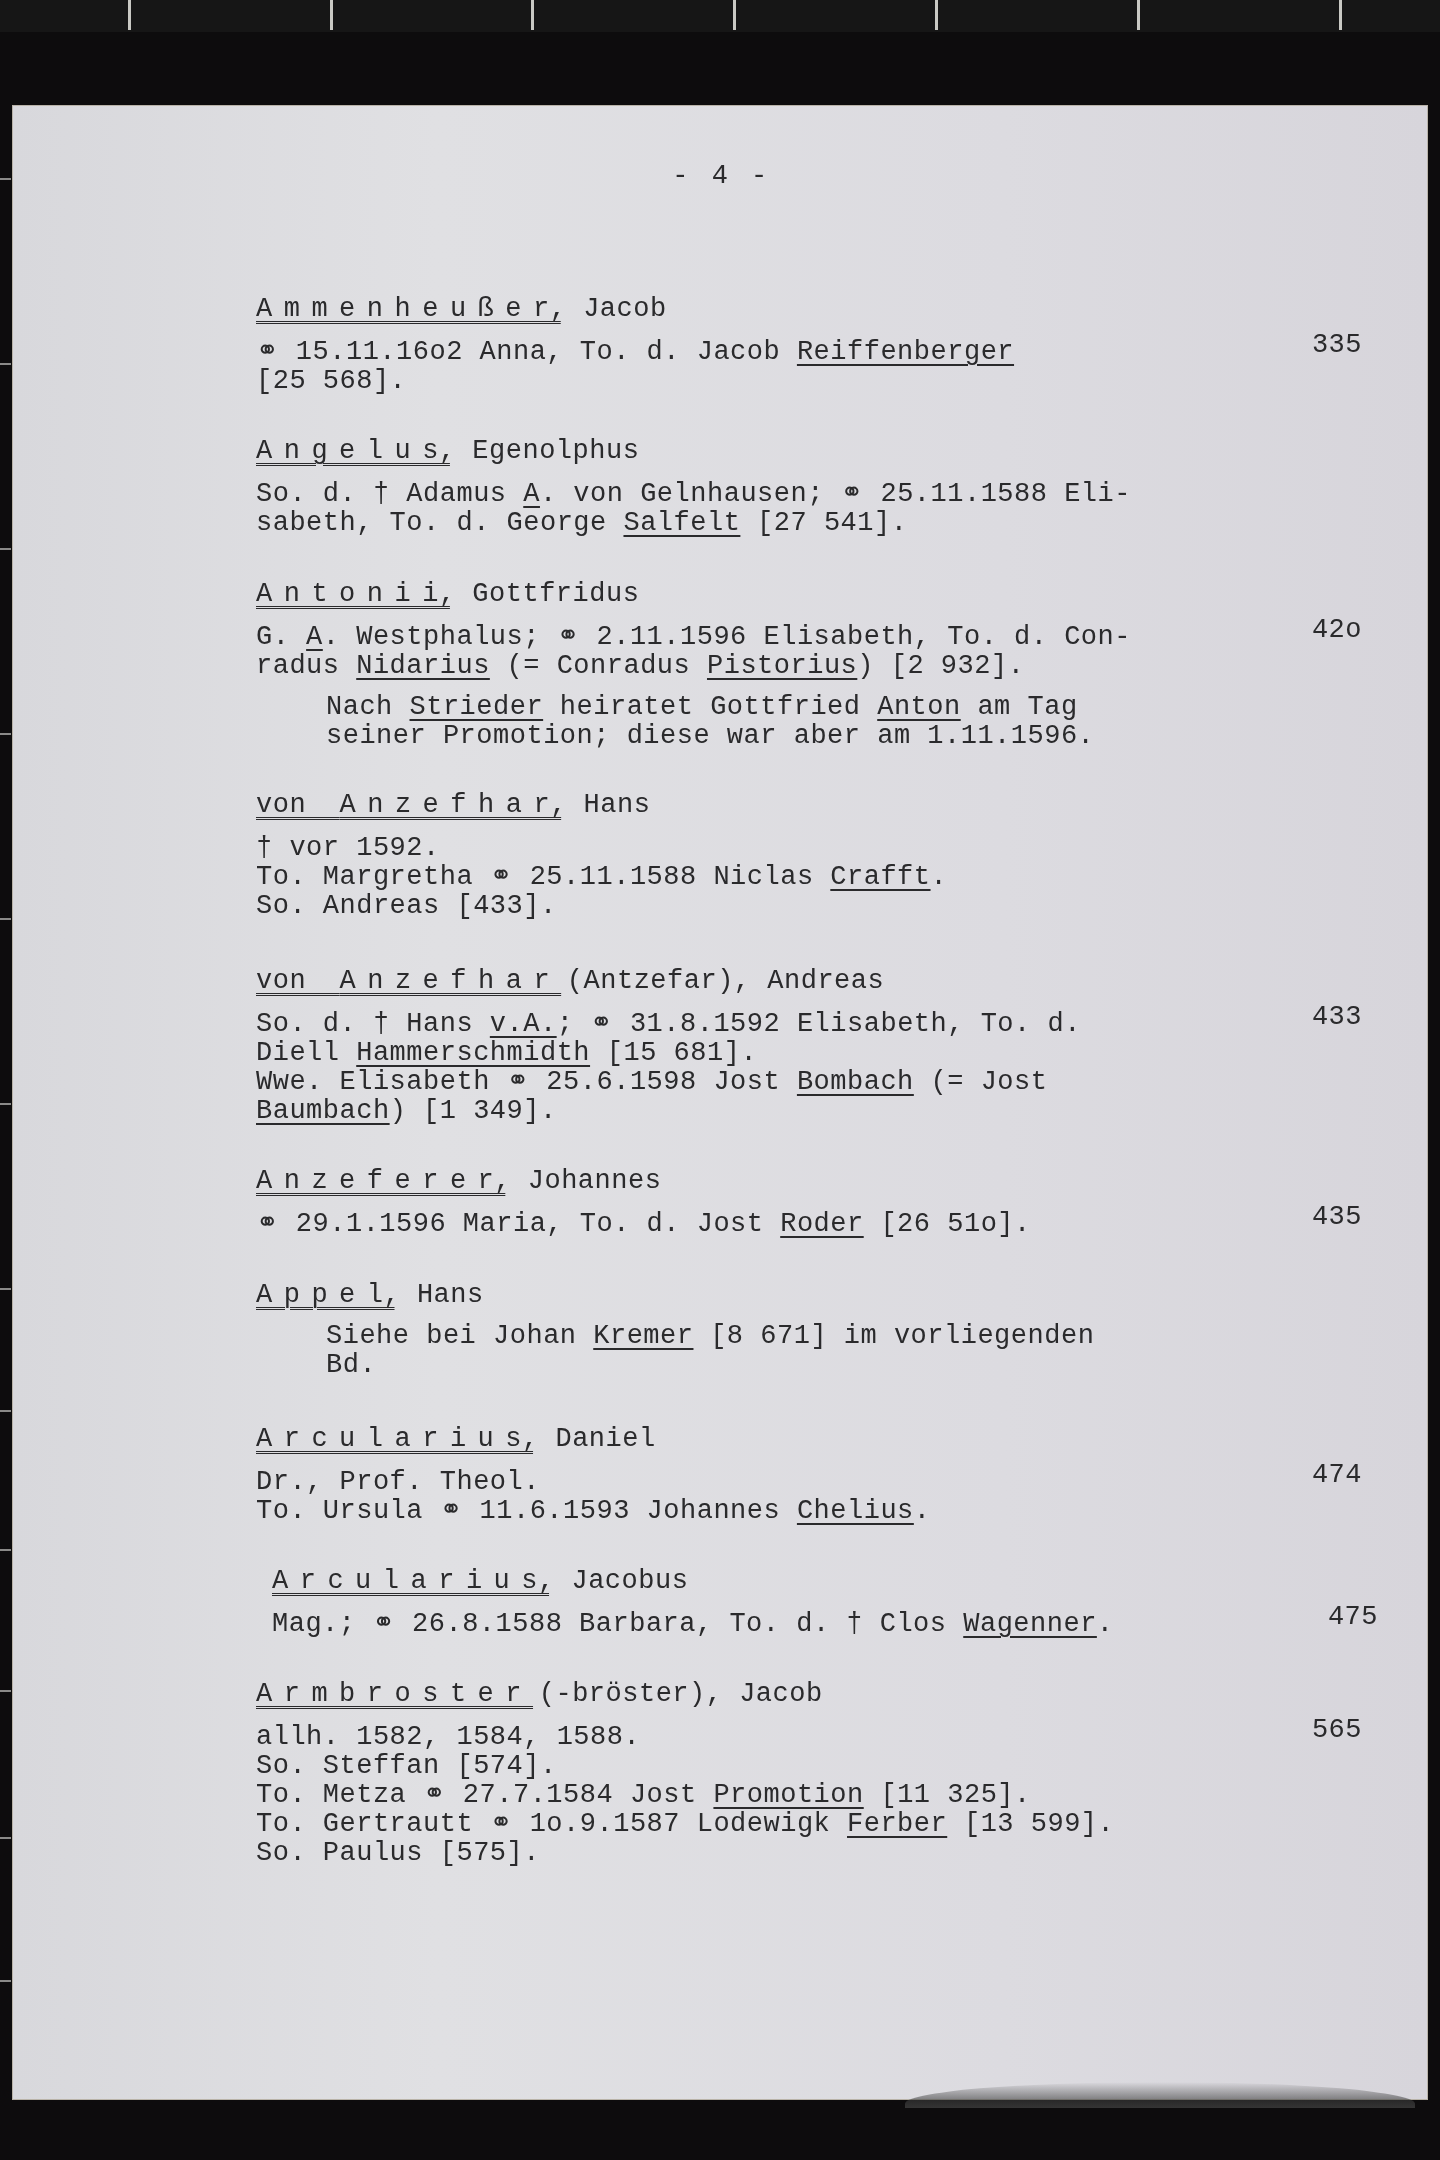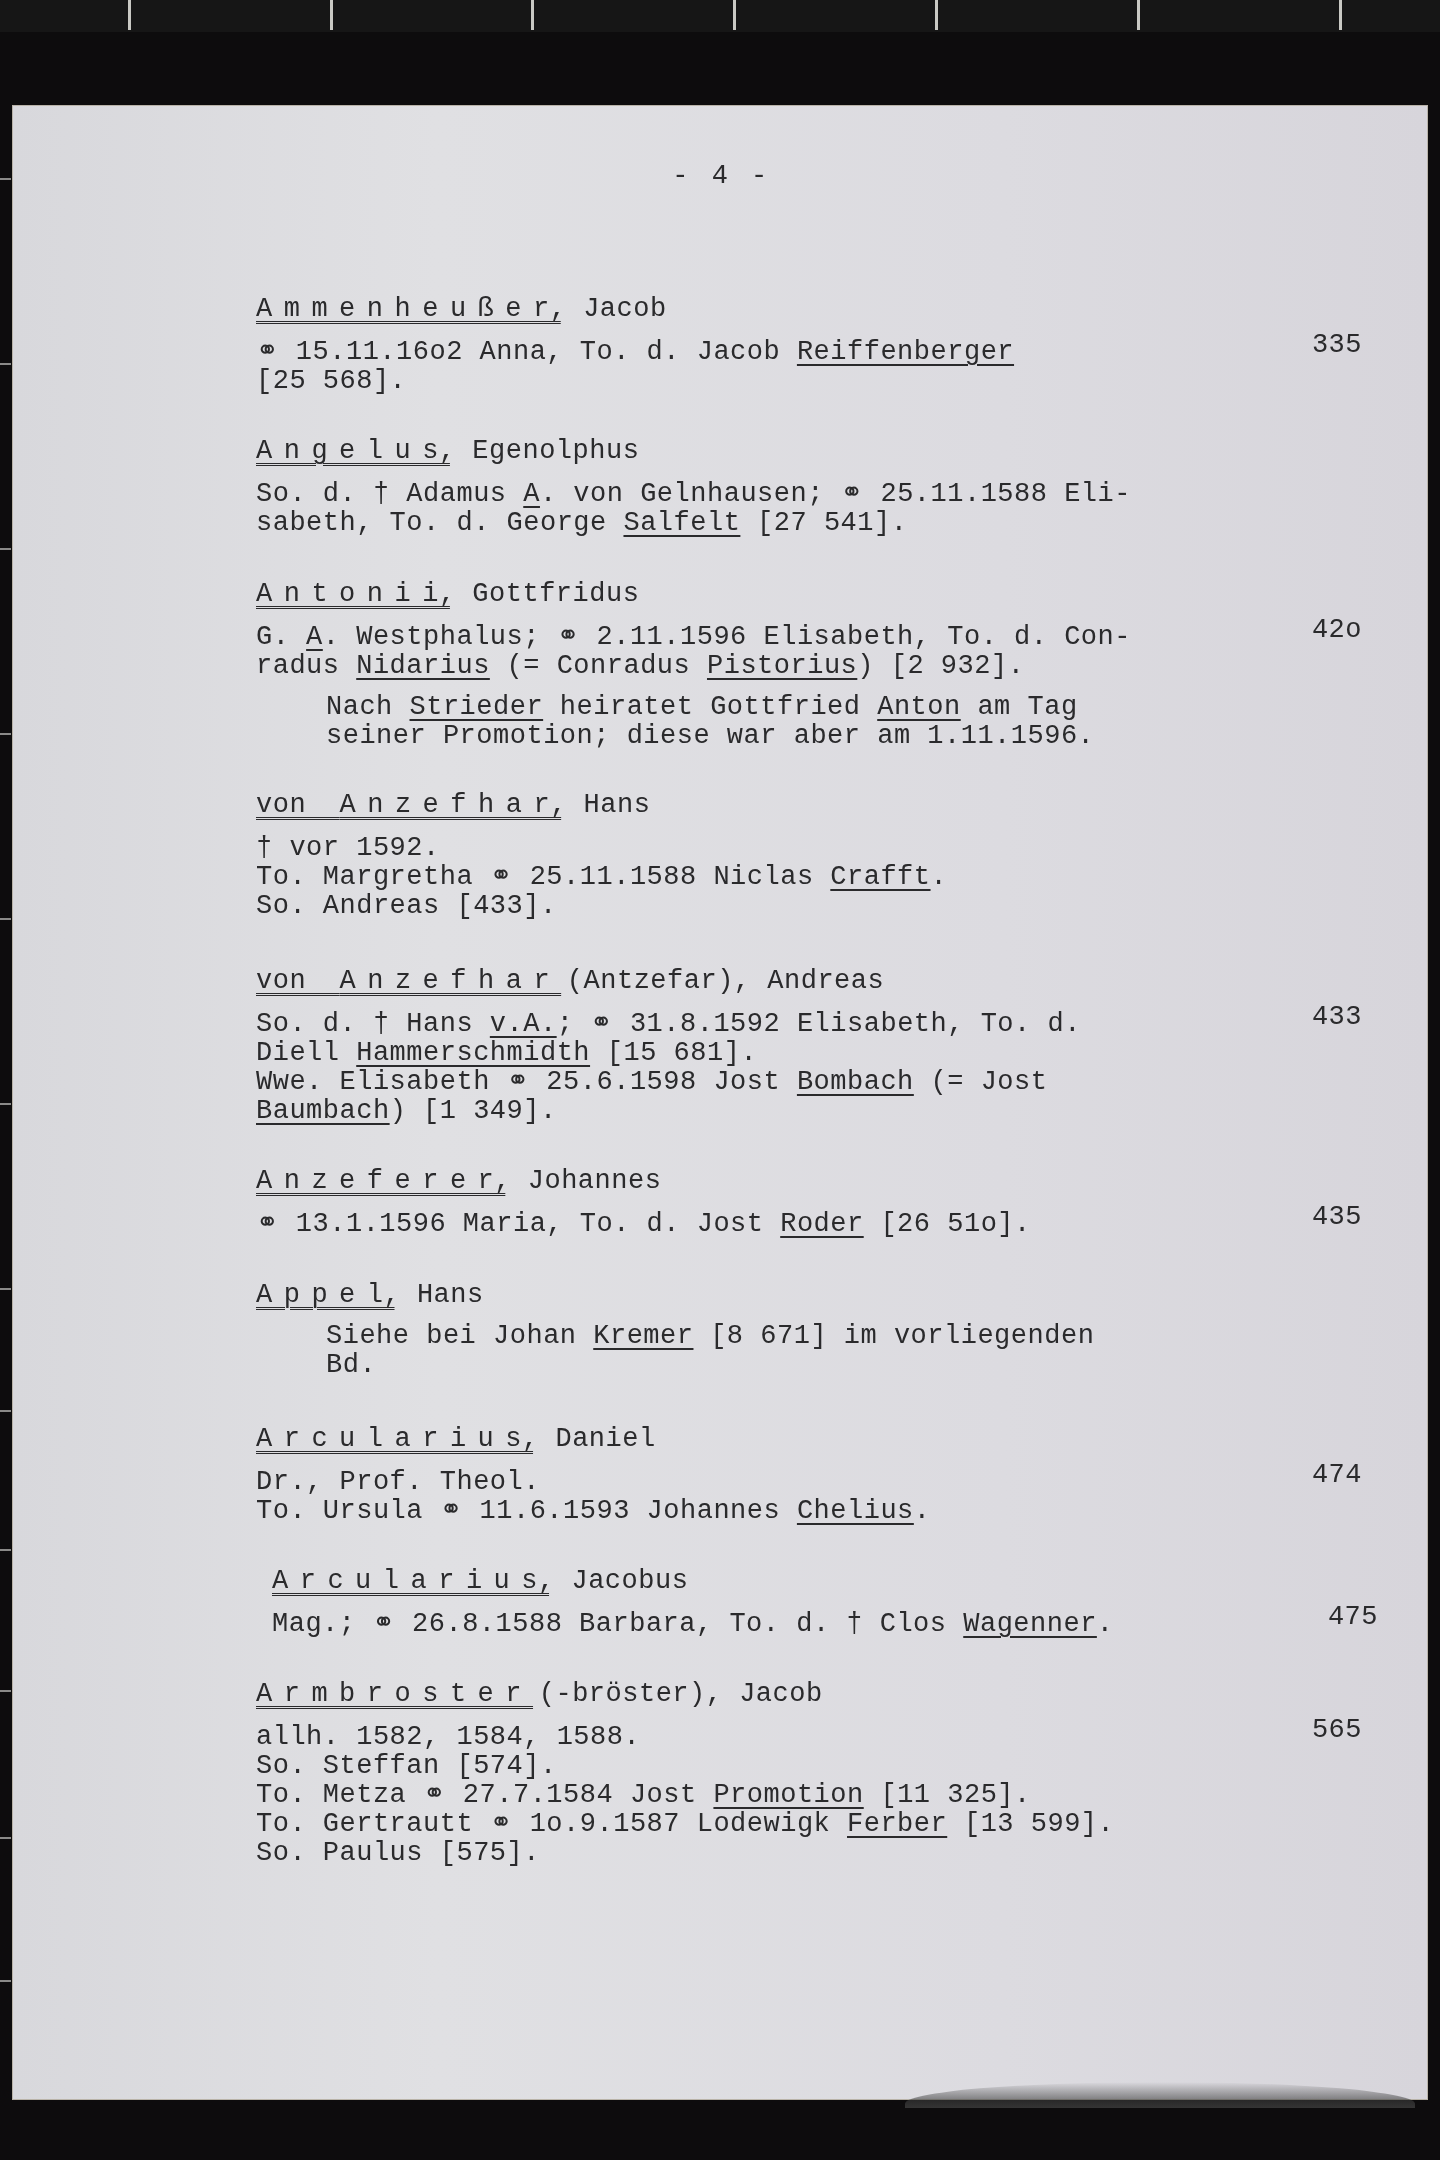--- a/index.html
+++ b/index.html
@@ -154,21 +154,21 @@
       </div>
       <div class="entry" style="position: absolute; left: 0px; width: 100%; top: 672px;">
         <div class="entry-head"><span class="surname"><span style="letter-spacing: 0.5px;">von  </span><span>Anzefhar</span></span><span style="margin-left: -11px; margin-top: 8px;"> (Antzefar), Andreas</span><span class="entry-num">433</span></div>
         <div class="entry-body"><span>So. d. † Hans </span><span class="ul">v.A.</span><span>; ⚭ 31.8.1592 Elisabeth, To. d.
 Diell </span><span class="ul">Hammerschmidth</span><span> [15 681].
 Wwe. Elisabeth ⚭ 25.6.1598 Jost </span><span class="ul">Bombach</span><span> (= Jost
 </span><span class="ul">Baumbach</span><span>) [1 349].</span></div>
       </div>
       <div class="entry" style="position: absolute; left: 0px; width: 100%; top: 872px;">
         <div class="entry-head"><span class="surname"><span>Anzeferer</span></span><span style="margin-left: -11px;">, Johannes</span><span class="entry-num">435</span></div>
-        <div class="entry-body"><span>⚭ 13.1.1596 Maria, To. d. Jost </span><span class="ul">Roder</span><span> [26 51o].</span></div>
+        <div class="entry-body"><span>⚭ 29.1.1596 Maria, To. d. Jost </span><span class="ul">Roder</span><span> [26 51o].</span></div>
       </div>
       <div class="entry" style="position: absolute; left: 0px; width: 100%; top: 986px;">
         <div class="entry-head"><span class="surname"><span>Appel</span></span><span style="margin-left: -11px;">, Hans</span></div>
         <div class="note"><span>Siehe bei Johan </span><span class="ul">Kremer</span><span> [8 671] im vorliegenden
 Bd.</span></div>
       </div>
       <div class="entry" style="position: absolute; left: 0px; width: 100%; top: 1130px;">
         <div class="entry-head"><span class="surname"><span>Arcularius</span></span><span style="margin-left: -11px;">, Daniel</span><span class="entry-num">474</span></div>
         <div class="entry-body"><span>Dr., Prof. Theol.
 To. Ursula ⚭ 11.6.1593 Johannes </span><span class="ul">Chelius</span><span>.</span></div>

